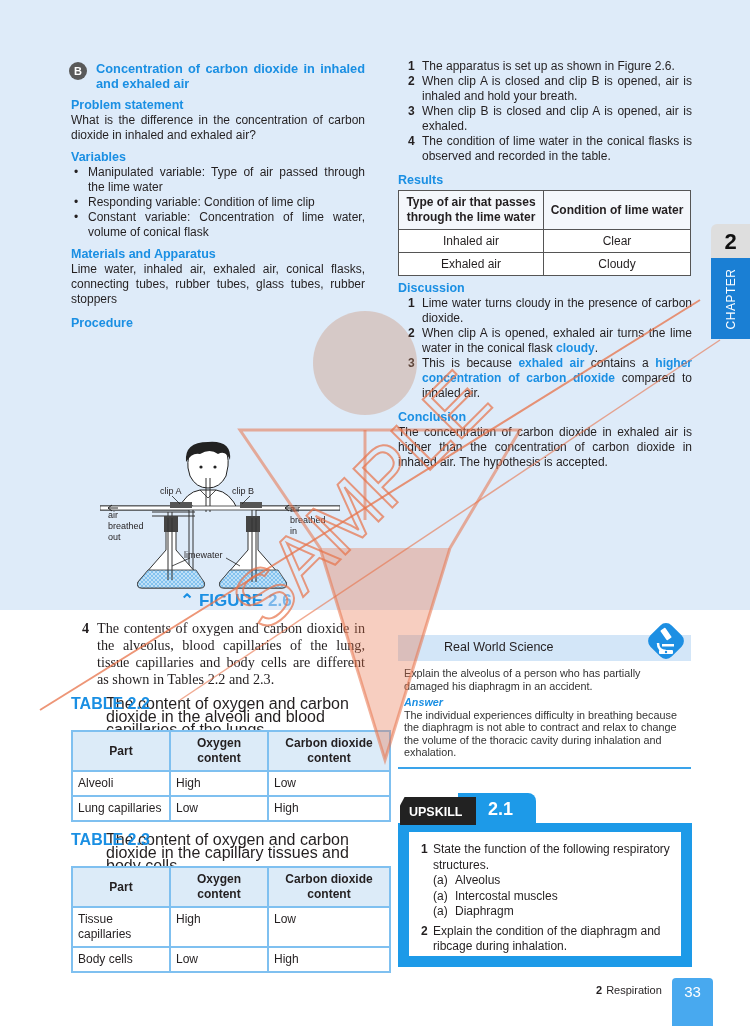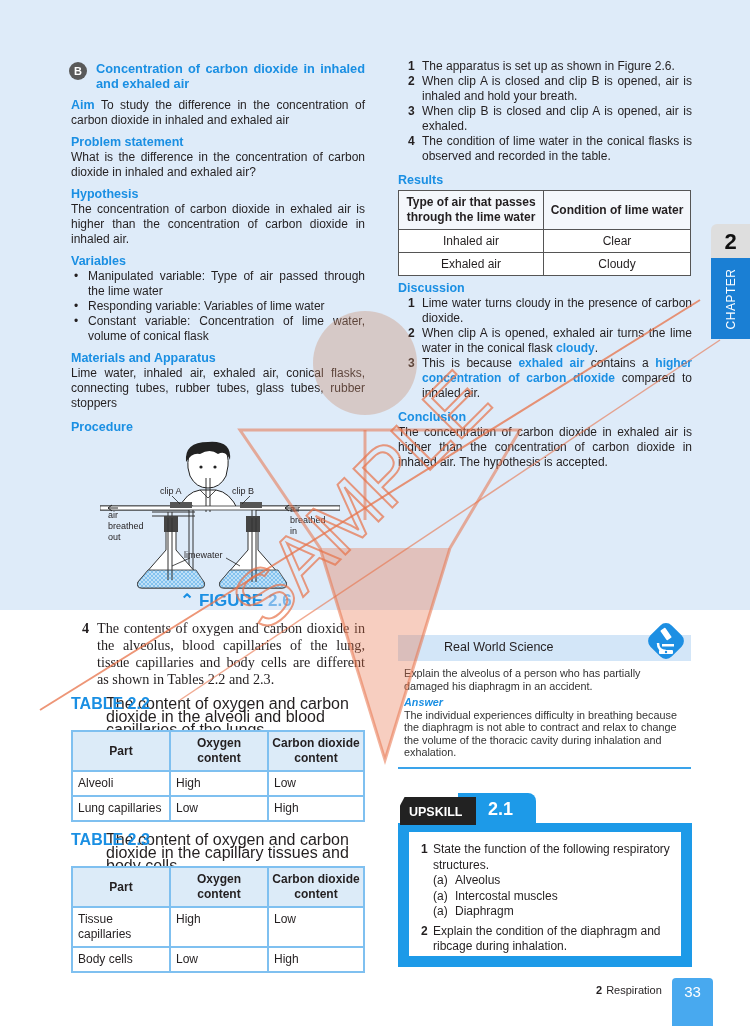--- a/index.html
+++ b/index.html
@@ -42,21 +42,21 @@
   .ch-label { position: absolute; left: 0; top: 34px; width: 39px; height: 81px; background: #1a7fd4; }
   .ch-label span { position: absolute; left: 50%; top: 50%; transform: translate(-50%, -50%) rotate(-90deg); color: #fff; font-size: 12px; letter-spacing: 0.5px; white-space: nowrap; }
 
   
   #note4 { left: 82px; top: 620px; width: 283px; font-family: "Liberation Serif", serif; font-size: 14.2px; line-height: 17px; text-align: justify; }
   #note4 .n { position: absolute; left: 0; top: 0; font-weight: bold; }
   #note4 .t { margin-left: 15px; display: block; }
   .tcap { position: absolute; left: 71px; width: 295px; font-size: 16px; line-height: 13px; }
   .tcap .lab { position: absolute; left: 0; top: 0; color: #1a8fe3; font-weight: bold; }
   .tcap .txt { display: block; margin-left: 35px; }
-  table.ct { position: absolute; left: 71px; width: 294px; border-collapse: collapse; }
+  table.ct { position: absolute; left: 71px; width: 320px; border-collapse: collapse; }
   table.ct th, table.ct td { border: 2px solid #7fc0f0; font-size: 12px; line-height: 15px; }
   table.ct th { background: #dcebf8; font-weight: bold; text-align: center; padding: 4px 3px; }
   table.ct td { text-align: left; padding: 4px 5px; vertical-align: top; background: #fff; }
 
   
   #rws { left: 398px; top: 621px; width: 293px; }
   .rws-head { position: relative; height: 26px; background: #d3e6f8; margin-top: 14px; }
   .rws-head span { position: absolute; left: 6px; top: 5px; font-size: 12.5px; font-weight: normal; margin-left: 40px; }
   .rws-icon { position: absolute; right: 3px; top: -16px; width: 44px; height: 44px; }
   .rws-body { padding: 6px 6px 0 6px; font-size: 10.8px; line-height: 12.5px; color: #333; }
@@ -87,36 +87,29 @@
 </head>
 <body>
 
 <div class="top-bg"></div>
 
 <div id="sec-b" class="abs">
   <div style="position:relative;">
     <div class="b-badge">B</div>
     <div class="b-title">Concentration of carbon dioxide in inhaled and exhaled air</div>
   </div>
-  <div class="p block">
-    <span class="h">Aim</span><span> To study the difference in the concentration of carbon dioxide in inhaled and exhaled air</span>
-  </div>
   <div class="block">
     <div class="h">Problem statement</div>
     <div class="p">What is the difference in the concentration of carbon dioxide in inhaled and exhaled air?</div>
-  </div>
-  <div class="block">
-    <div class="h">Hypothesis</div>
-    <div class="p">The concentration of carbon dioxide in exhaled air is higher than the concentration of carbon dioxide in inhaled air.</div>
   </div>
   <div class="block">
     <div class="h">Variables</div>
     <ul class="vars">
       <li>Manipulated variable: Type of air passed through the lime water</li>
-      <li>Responding variable: Variables of lime water</li>
+      <li>Responding variable: Condition of lime clip</li>
       <li>Constant variable: Concentration of lime water, volume of conical flask</li>
     </ul>
   </div>
   <div class="block">
     <div class="h">Materials and Apparatus</div>
     <div class="p">Lime water, inhaled air, exhaled air, conical flasks, connecting tubes, rubber tubes, glass tubes, rubber stoppers</div>
   </div>
   <div class="block" style="margin-top:9px;">
     <div class="h">Procedure</div>
   </div>

